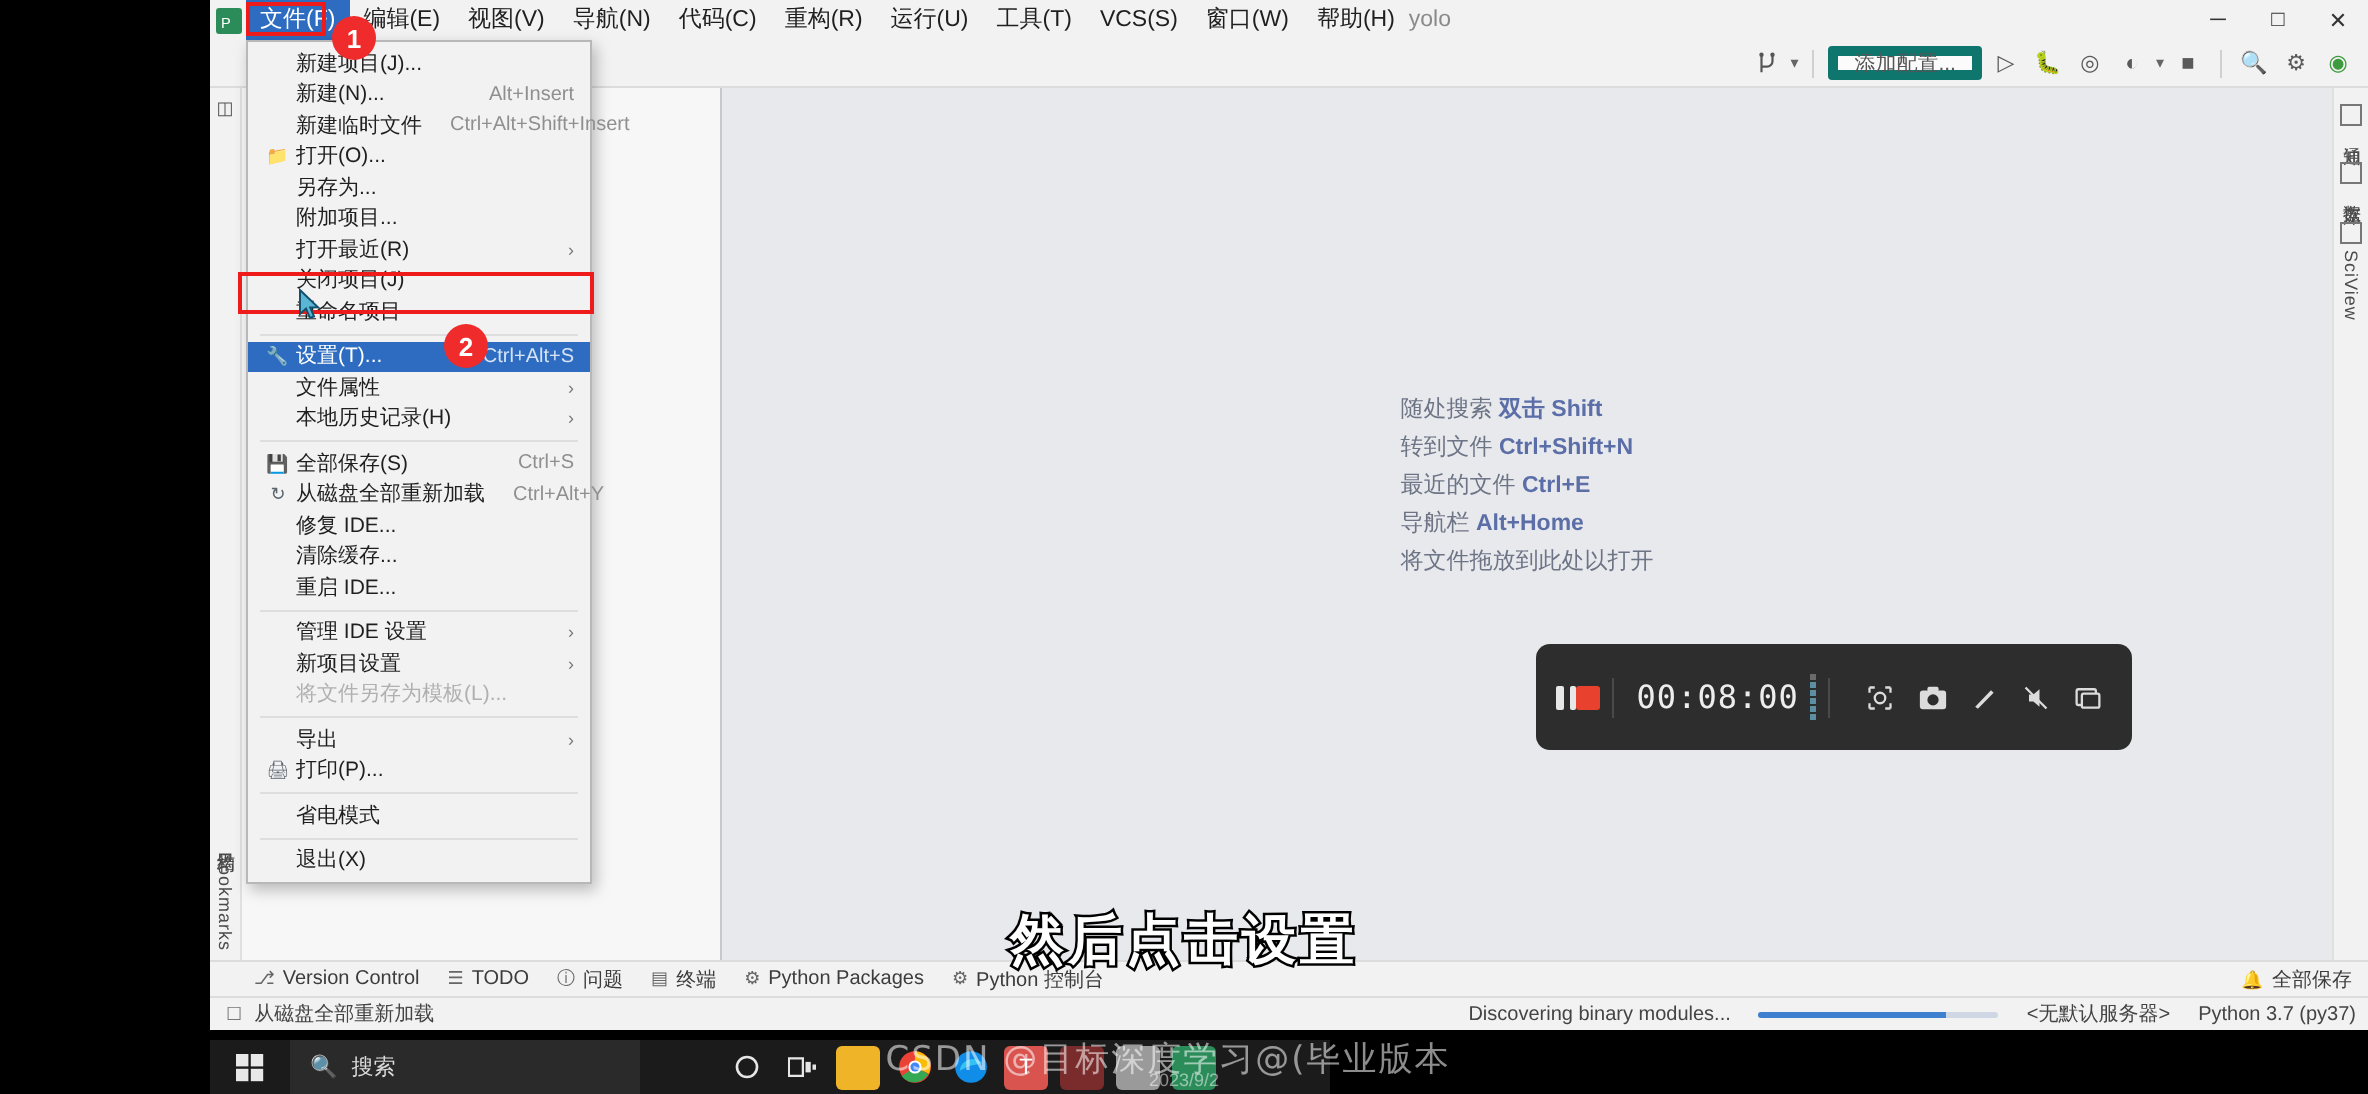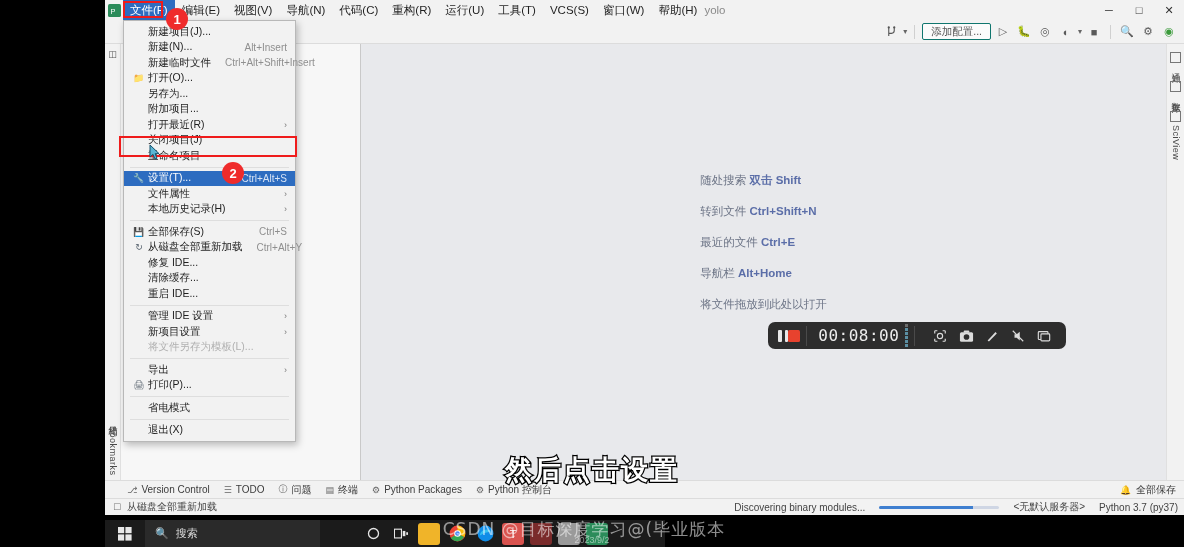--- a/index.html
+++ b/index.html
@@ -45,21 +45,21 @@
     border-bottom: 1px solid #dcdcdc; position: relative;
   }
   .tb-left { width: 240px; display:flex; align-items:center; }
   .tb-mid { flex: 1; display: flex; align-items: center; }
   .tb-ico {
     width: 18px; height: 18px; display: flex; align-items: center;
     justify-content: center; color: #5a5a5a; font-size: 11px;
   }
   .tb-sep { width: 1px; height: 14px; background: #d0d0d0; margin: 0 4px; }
   .cfg-box {
-    border: 1px solid #0f766e; background: #fbfbfb; font-size: 10.5px;
+    border: 5px solid #0f766e; background: #fbfbfb; font-size: 10.5px;
     color: #555; padding: 1px 8px; border-radius: 2px; height: 17px;
     display: flex; align-items: center;
   }
   .tb-right { display: flex; align-items: center; gap: 3px; padding-right: 6px; }
   .run-green { color: #3c9b3c; }
 
   
   .body-row { flex: 1; display: flex; min-height: 0; }
 
   .left-strip {
@@ -76,21 +76,21 @@
                font-size: 9px; color: #555; }
 
   .project-pane {
     width: 240px; background: #f7f7f7; border-right: 1px solid #c9c9c9;
     position: relative;
   }
   .editor-pane {
     flex: 1; background: #e8e9ec; position: relative; display: flex;
     align-items: center; justify-content: center;
   }
-  .hints { display: flex; flex-direction: column; gap: 16px; margin-top: -40px; }
+  .hints { display: flex; flex-direction: column; gap: 4px; margin-top: -40px; }
   .hint { font-size: 11.5px; color: #8b8f99; white-space: nowrap; }
   .hint b { color: #6c7486; font-weight: normal; }
   .hint .kk { color: #5b6ea8; font-weight: bold; }
 
   .right-strip {
     width: 18px; background: #f2f2f2; border-left: 1px solid #e0e0e0;
     display: flex; flex-direction: column; align-items: center; padding-top: 8px; gap: 14px;
   }
   .rs-item { display: flex; flex-direction: column; align-items: center; gap: 3px; }
   .rs-ico { width: 11px; height: 11px; border: 1px solid #777; }
@@ -144,21 +144,21 @@
   }
   .badge {
     position: absolute; border-radius: 50%; background: #ef2b2b; color: #fff;
     font-weight: bold; display: flex; align-items: center; justify-content: center;
     z-index: 46; font-family: "Liberation Sans", sans-serif;
   }
   .cursor-arrow { position: absolute; z-index: 47; }
 
   
   .recorder {
-    position: absolute; left: 768px; top: 322px; width: 298px; height: 27px;
+    position: absolute; left: 768px; top: 322px; width: 298px; height: 53px;
     background: #2d2d2d; border-radius: 7px; display: flex; align-items: center;
     z-index: 30; padding: 0 10px; gap: 0;
   }
   .rec-btn { width: 26px; height: 26px; display:flex; align-items:center; justify-content:center; }
   .rec-pause { display:flex; gap:3px; }
   .rec-pause span { width:3.5px; height:12px; background:#e7e7e7; border-radius:1px; }
   .rec-stop { width: 12px; height: 12px; background: #e8422e; border-radius: 1.5px; }
   .rec-divider { width:1px; height:20px; background:#4a4a4a; margin:0 6px; }
   .rec-time {
     color: #ededed; font-family: "DejaVu Sans Mono", monospace; font-size: 16px;

